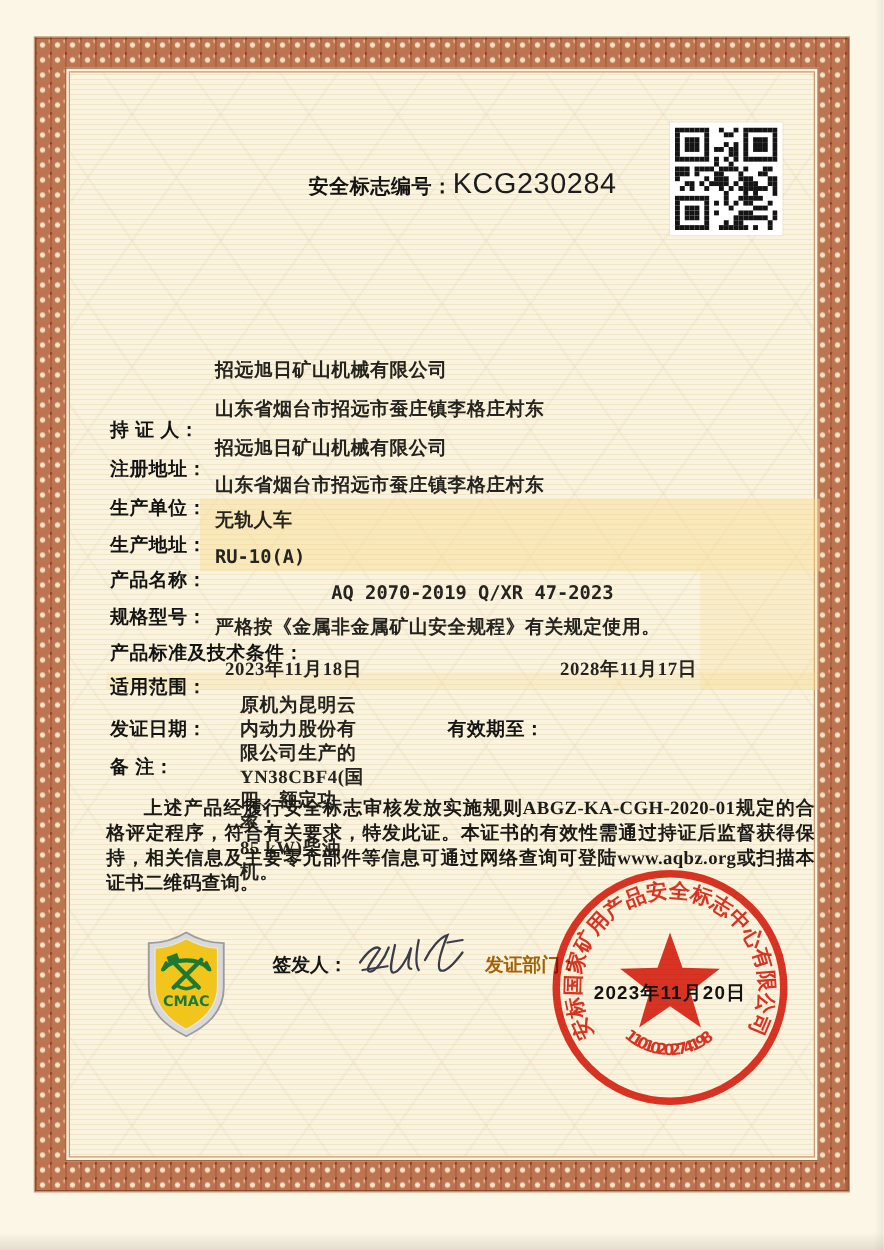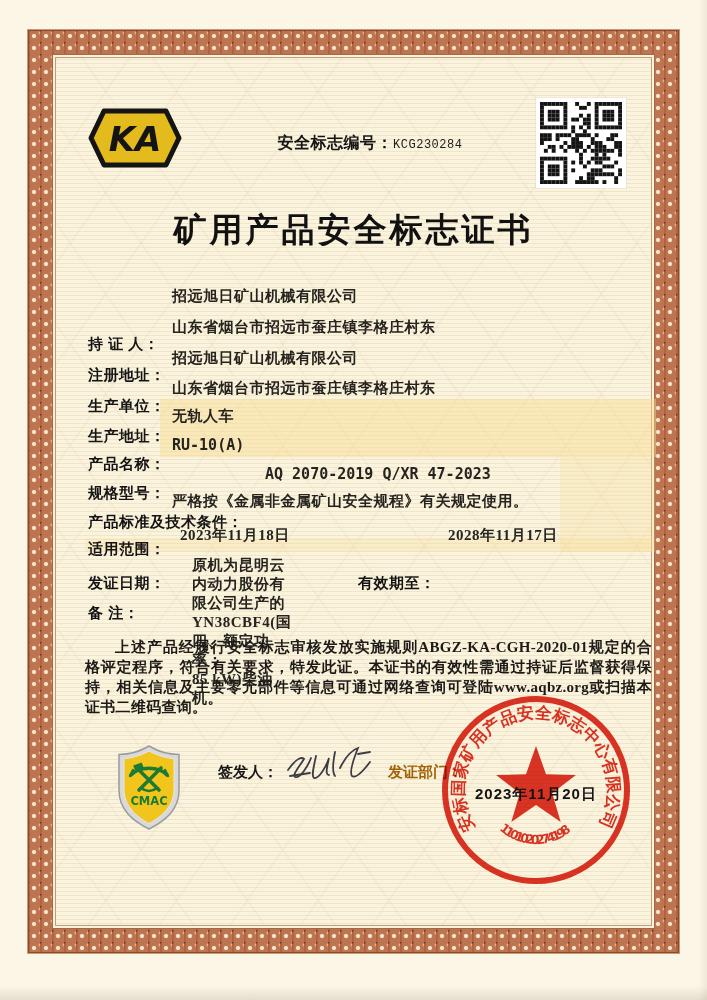--- a/index.html
+++ b/index.html
@@ -26,21 +26,21 @@
          border:1px solid #a06a48; box-shadow:inset 0 0 0 2px rgba(250,243,222,1), inset 0 0 0 3px #c79a74;}
   .layer{position:absolute;inset:0;}
   
   .patch{position:absolute;background:rgba(248,219,143,.45);}
   .patch.v{background:rgba(248,219,143,.28);}
   
   .ka{position:absolute;left:88px;top:106px;width:94px;height:64px;}
   
   .certline{position:absolute;left:225px;top:133px;width:290px;text-align:center;
             font-size:16px;color:#1c1c1c;letter-spacing:1px;white-space:nowrap;}
-  .certline .no{font-family:Liberation Mono, monospace;font-size:12px;letter-spacing:.5px;text-align:center;}
+  .certline .no{font-family:Liberation Sans, sans-serif;font-size:23px;letter-spacing:.5px;text-align:center;}
   
   .qr{position:absolute;left:536px;top:98px;width:90px;height:90px;background:#fff;
       box-shadow:0 0 0 1px rgba(0,0,0,.04);}
   .qr svg{position:absolute;left:4px;top:4px;}
   
   .title{position:absolute;left:0;top:208px;width:100%;text-align:center;
          font-family:"Liberation Serif", serif;font-weight:900;font-size:33px;
          letter-spacing:3px;color:#111;}
   
   .row{position:absolute;left:88px;height:22px;font-size:15px;color:#161616;white-space:nowrap;}
@@ -75,26 +75,20 @@
   <div class="frame">
     <div class="sheet"></div>
   </div>
 
   <div class="layer">
 
     <div class="patch" style="left:160px;top:399px;width:496px;height:58px;"></div>
     <div class="patch v" style="left:560px;top:457px;width:95px;height:95px;"></div>
     <div class="patch v" style="left:85px;top:538px;width:568px;height:14px;"></div>
 
-    <div class="ka">
-      <svg width="94" height="64" viewBox="0 0 94 64">
-        <polygon points="3,32 16,5 78,5 91,32 78,59 16,59" fill="#e3bb1d" stroke="#141414" stroke-width="5" stroke-linejoin="round"></polygon>
-        <text x="47" y="45" text-anchor="middle" font-family="DejaVu Sans, sans-serif" font-size="34" font-weight="bold" font-style="italic" fill="#141414">KA</text>
-      </svg>
-    </div>
 
     <div class="certline">
       <span class="lab">安全标志编号：</span><span class="no">KCG230284</span>
     </div>
 
     <div class="qr">
       <svg id="qrsvg" width="82" height="82" viewBox="0 0 82 82">
           <rect x="0.00" y="0.00" width="3.90" height="3.90" fill="#141414"></rect>
           <rect x="3.90" y="0.00" width="3.90" height="3.90" fill="#141414"></rect>
           <rect x="7.81" y="0.00" width="3.90" height="3.90" fill="#141414"></rect>
@@ -310,21 +304,20 @@
           <rect x="39.05" y="78.10" width="3.90" height="3.90" fill="#141414"></rect>
           <rect x="42.95" y="78.10" width="3.90" height="3.90" fill="#141414"></rect>
           <rect x="46.86" y="78.10" width="3.90" height="3.90" fill="#141414"></rect>
           <rect x="50.76" y="78.10" width="3.90" height="3.90" fill="#141414"></rect>
           <rect x="54.67" y="78.10" width="3.90" height="3.90" fill="#141414"></rect>
           <rect x="62.48" y="78.10" width="3.90" height="3.90" fill="#141414"></rect>
           <rect x="74.19" y="78.10" width="3.90" height="3.90" fill="#141414"></rect>
         </svg>
     </div>
 
-    <div class="title">矿用产品安全标志证书</div>
 
     <div class="row" style="top:287px">
       <span class="lab pos" style="left:0">持 证 人：</span>
       <span class="val pos" style="left:84px">招远旭日矿山机械有限公司</span>
     </div>
     <div class="row" style="top:318px">
       <span class="lab pos" style="left:0">注册地址：</span>
       <span class="val pos" style="left:84px">山东省烟台市招远市蚕庄镇李格庄村东</span>
     </div>
     <div class="row" style="top:349px">

